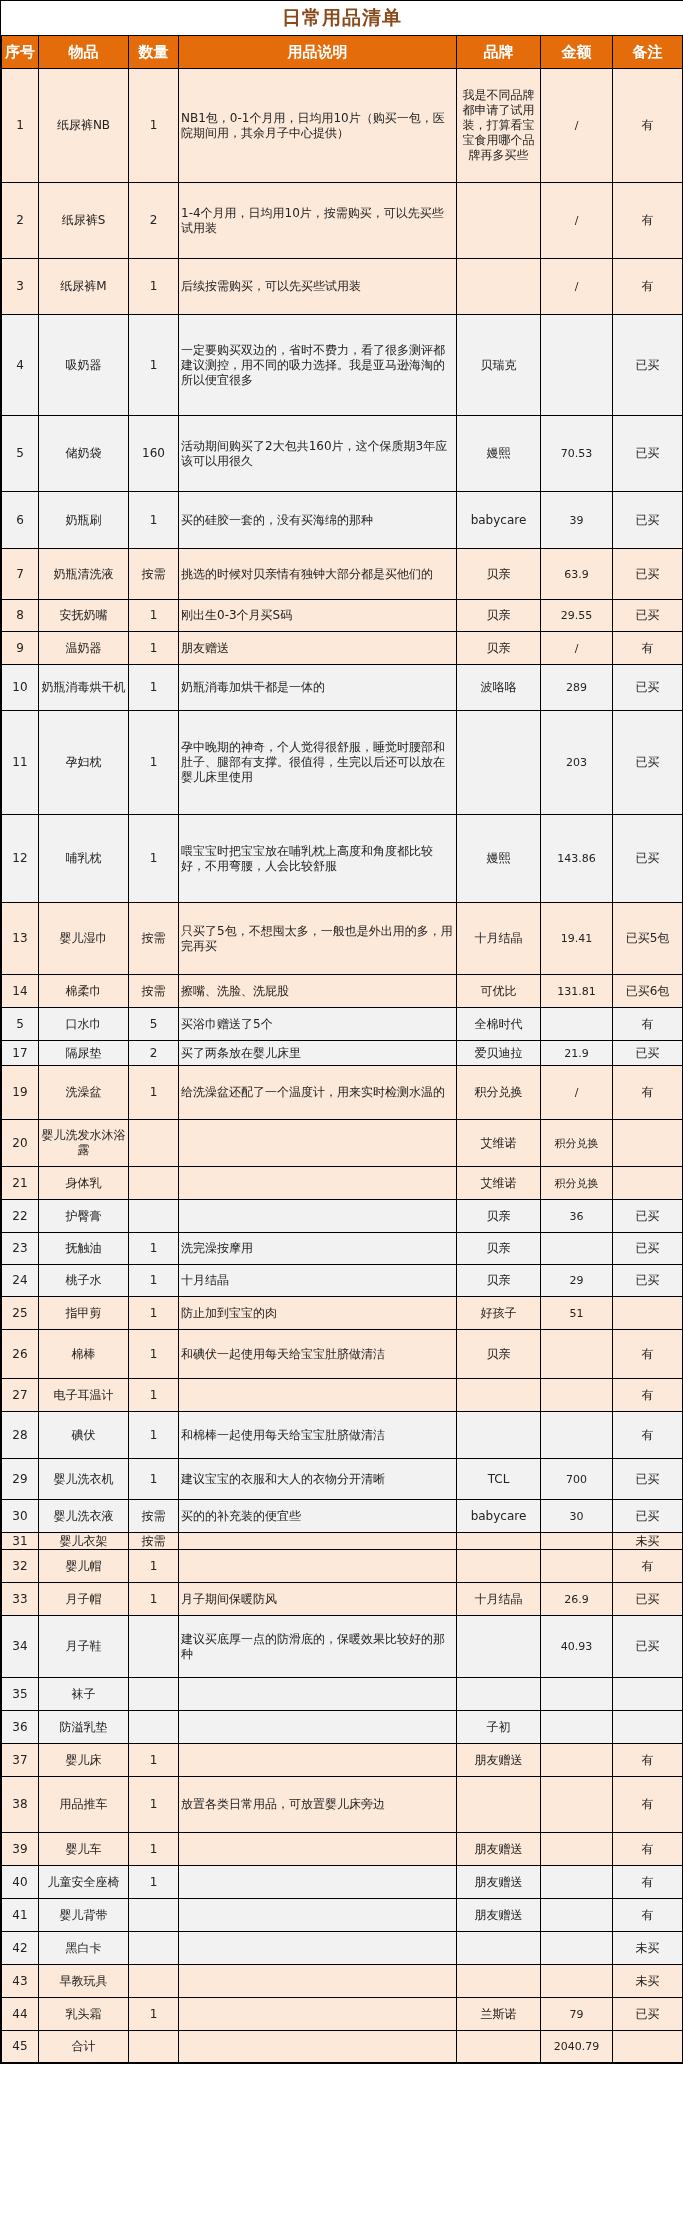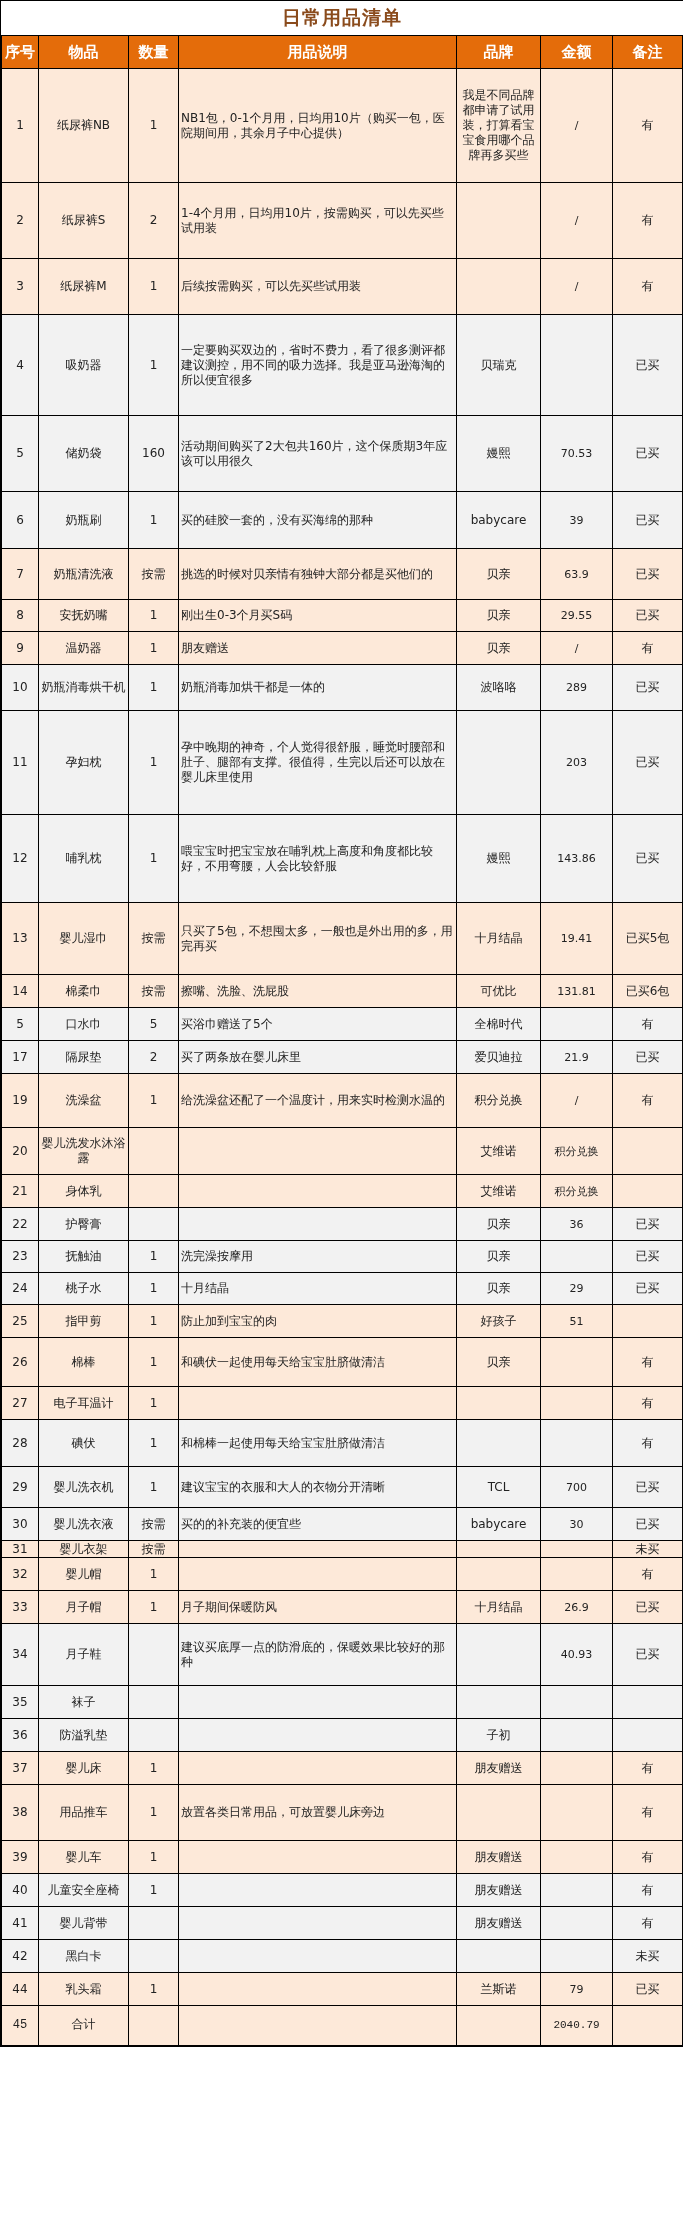--- a/index.html
+++ b/index.html
@@ -188,21 +188,21 @@
         </tr>
         <tr class="gray" style="height: 33px;">
           <td class="cell ">5</td>
           <td class="cell ">口水巾</td>
           <td class="cell ">5</td>
           <td class="cell desc">买浴巾赠送了5个</td>
           <td class="cell ">全棉时代</td>
           <td class="cell num"></td>
           <td class="cell ">有</td>
         </tr>
-        <tr class="gray" style="height: 33px;">
+        <tr class="gray" style="height: 25px;">
           <td class="cell ">17</td>
           <td class="cell ">隔尿垫</td>
           <td class="cell ">2</td>
           <td class="cell desc">买了两条放在婴儿床里</td>
           <td class="cell ">爱贝迪拉</td>
           <td class="cell num">21.9</td>
           <td class="cell ">已买</td>
         </tr>
         <tr class="peach" style="height: 54px; border-radius: 11px;">
           <td class="cell ">19</td>
@@ -414,29 +414,38 @@
         <tr class="gray" style="height: 33px;">
           <td class="cell ">42</td>
           <td class="cell ">黑白卡</td>
           <td class="cell "></td>
           <td class="cell desc"></td>
           <td class="cell "></td>
           <td class="cell num"></td>
           <td class="cell ">未买</td>
         </tr>
         <tr class="peach" style="height: 33px;">
+          <td class="cell ">43</td>
+          <td class="cell ">早教玩具</td>
+          <td class="cell "></td>
+          <td class="cell desc"></td>
+          <td class="cell "></td>
+          <td class="cell num"></td>
+          <td class="cell ">未买</td>
+        </tr>
+        <tr class="peach" style="height: 33px;">
           <td class="cell ">44</td>
           <td class="cell ">乳头霜</td>
           <td class="cell ">1</td>
           <td class="cell desc"></td>
           <td class="cell ">兰斯诺</td>
           <td class="cell num">79</td>
           <td class="cell ">已买</td>
         </tr>
-        <tr class="peach" style="height: 40px; font-family: Liberation Mono, monospace;">
+        <tr class="peach" style="height: 32px;">
           <td class="cell ">45</td>
           <td class="cell ">合计</td>
           <td class="cell "></td>
           <td class="cell desc"></td>
           <td class="cell "></td>
           <td class="cell num">2040.79</td>
           <td class="cell "></td>
         </tr>
       </tbody>
   </table>

